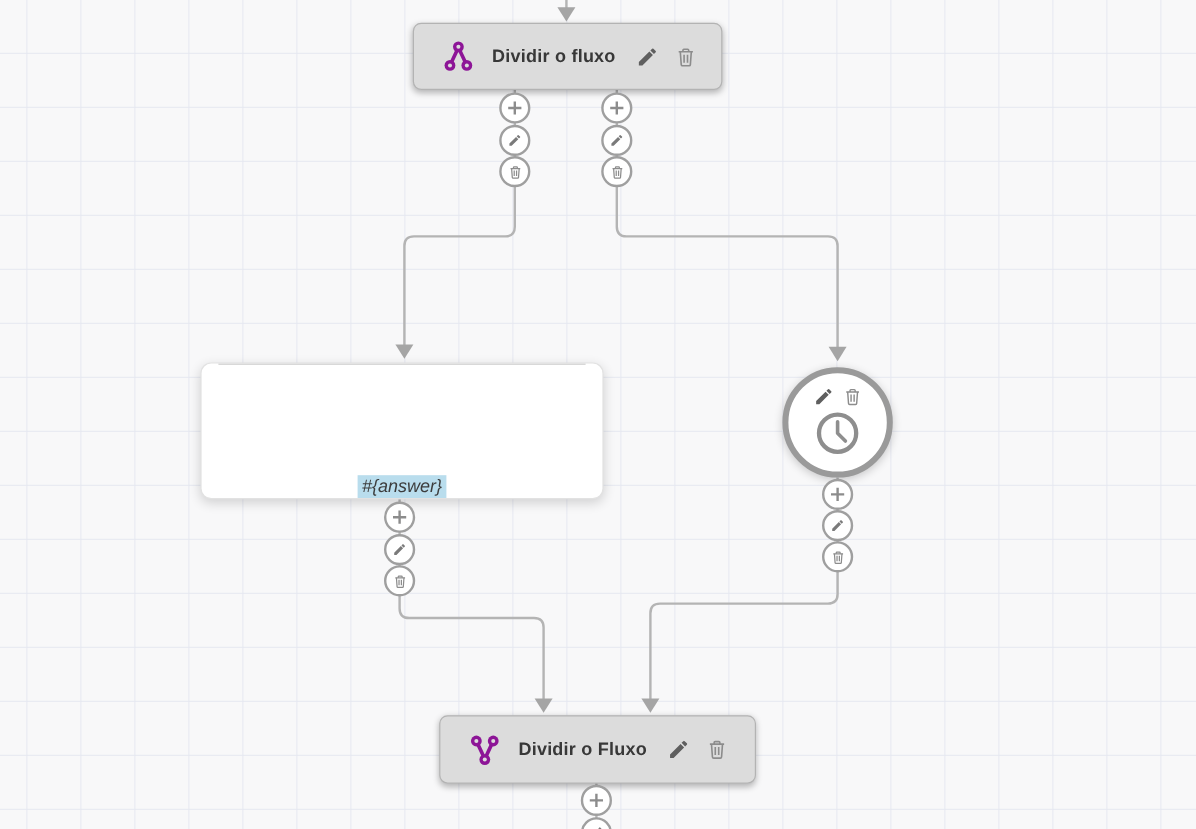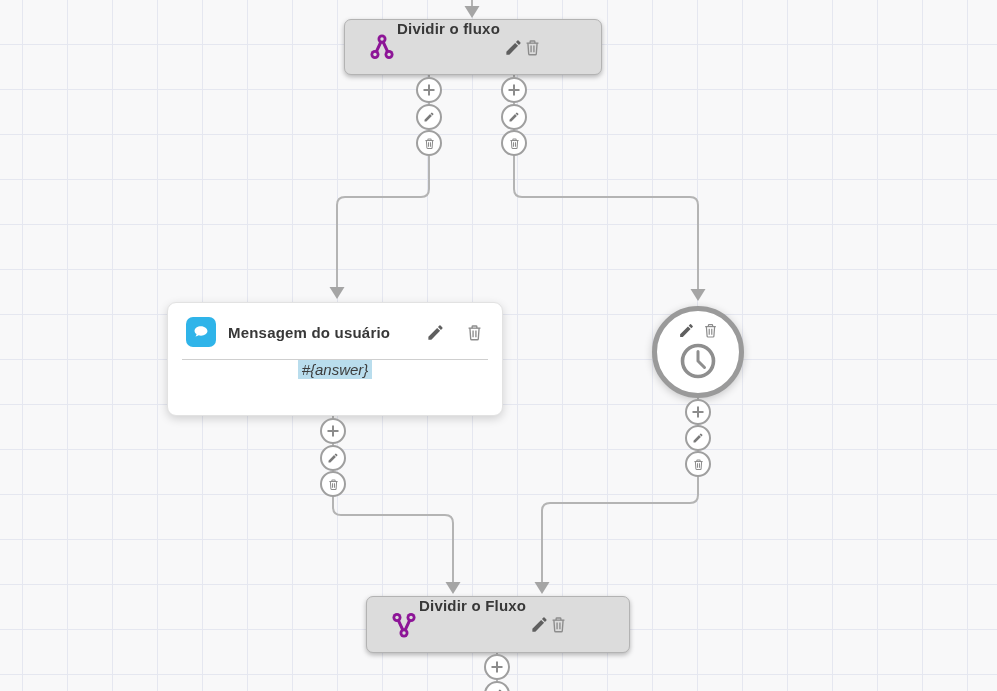--- a/index.html
+++ b/index.html
@@ -17,42 +17,42 @@
     background-position:22px 0px,0px 44px;
   }
   svg.wires{position:absolute;left:0;top:0;z-index:1;}
   .wire{stroke:#b4b4b4;stroke-width:2;fill:none;}
   .arrowhead{fill:#a5a5a5;stroke:none;}
 
   .gray-node{
     position:absolute;z-index:3;box-sizing:border-box;
     background:#dcdcdc;border:1px solid #b3b3b3;border-radius:7px;
     box-shadow:0 2px 5px rgba(0,0,0,.28);
-    display:flex;padding:0 22px;
+    display:flex;align-items:center;padding:0 22px;gap:13px;
     cursor:pointer;
   }
   .node-title{
     font-size:15px;font-weight:bold;color:#383838;white-space:nowrap;
     letter-spacing:.2px;
   }
   .hdr-btn{display:inline-flex;align-items:center;justify-content:center;cursor:pointer;}
 
   .white-node{
     position:absolute;z-index:3;box-sizing:border-box;
     background:#fff;border:1px solid #e2e2e2;border-radius:9px;
     box-shadow:0 3px 10px rgba(0,0,0,.16);
     display:flex;flex-direction:column;cursor:pointer;
   }
   .white-node-header{
     display:flex;align-items:center;gap:12px;padding:14px 18px 12px 18px;
   }
   .white-node-header .spacer{flex:1;}
   .divider{border-top:1px solid #cfcfcf;margin:0 14px;}
   .white-node-body{
-    flex:1;display:flex;align-items:flex-start;justify-content:center;
+    flex:1;display:flex;align-items:flex-end;justify-content:center;
   }
   .var-chip{
     font-size:15px;font-style:italic;color:#3c3c3c;
     background:#b9dded;padding:1px 4px;
   }
   .type-icon{display:inline-flex;align-items:center;justify-content:center;}
   .chat-icon-box{
     width:30px;height:30px;border-radius:7px;background:#2fb4e9;
     display:flex;align-items:center;justify-content:center;flex:none;
   }
@@ -159,42 +159,20 @@
   <div class="pin" style="left:501px;top:130px;">
     <svg width="13" height="13" viewBox="0 0 24 24" fill="none" stroke="#8c8c8c" stroke-width="1.9">
         <path d="M4.5 6.5 H19.5"></path>
         <path d="M9 6.5 V4.8 Q9 3.8 10 3.8 H14 Q15 3.8 15 4.8 V6.5"></path>
         <path d="M6.2 6.5 L7.2 20 Q7.3 21.2 8.5 21.2 H15.5 Q16.7 21.2 16.8 20 L17.8 6.5"></path>
         <path d="M10.2 9.5 V18 M13.8 9.5 V18"></path>
       </svg>
   </div>
 
   <div class="white-node" style="left:167px;top:302px;width:336px;height:114px;">
-    <div class="white-node-header">
-      <span class="chat-icon-box">
-        <svg width="18" height="18" viewBox="0 0 24 24" fill="#ffffff">
-          <path d="M12 4.2C7.2 4.2 3.4 6.9 3.4 10.3c0 1.8 1 3.4 2.7 4.5-.1 1.2-.6 2.3-1.5 3.2 1.7-.2 3.1-.8 4.2-1.6 1 .3 2.1.5 3.2.5 4.8 0 8.6-2.7 8.6-6.1S16.8 4.2 12 4.2z"></path>
-        </svg>
-      </span>
-      <span class="node-title">Mensagem do usuário</span>
-      <span class="spacer"></span>
-      <span class="hdr-btn">
-        <svg width="19" height="19" viewBox="0 0 24 24" fill="#5f5f5f">
-            <path d="M3 17.25V21h3.75L17.81 9.94l-3.75-3.75L3 17.25zM20.71 7.04a1 1 0 0 0 0-1.41l-2.34-2.34a1 1 0 0 0-1.41 0l-1.83 1.83 3.75 3.75 1.83-1.83z"></path>
-          </svg>
-      </span>
-      <span class="hdr-btn" style="margin-left:8px;">
-        <svg width="19" height="19" viewBox="0 0 24 24" fill="none" stroke="#8c8c8c" stroke-width="1.7">
-            <path d="M4.5 6.5 H19.5"></path>
-            <path d="M9 6.5 V4.8 Q9 3.8 10 3.8 H14 Q15 3.8 15 4.8 V6.5"></path>
-            <path d="M6.2 6.5 L7.2 20 Q7.3 21.2 8.5 21.2 H15.5 Q16.7 21.2 16.8 20 L17.8 6.5"></path>
-            <path d="M10.2 9.5 V18 M13.8 9.5 V18"></path>
-          </svg>
-      </span>
-    </div>
     <div class="divider"></div>
     <div class="white-node-body">
       <span class="var-chip">#{answer}</span>
     </div>
   </div>
 
   <div class="pin" style="left:320px;top:418px;">
     <svg width="14" height="14" viewBox="0 0 14 14" stroke="#8c8c8c" stroke-width="2" fill="none">
         <path d="M7 1.5 V12.5 M1.5 7 H12.5"></path>
       </svg>

